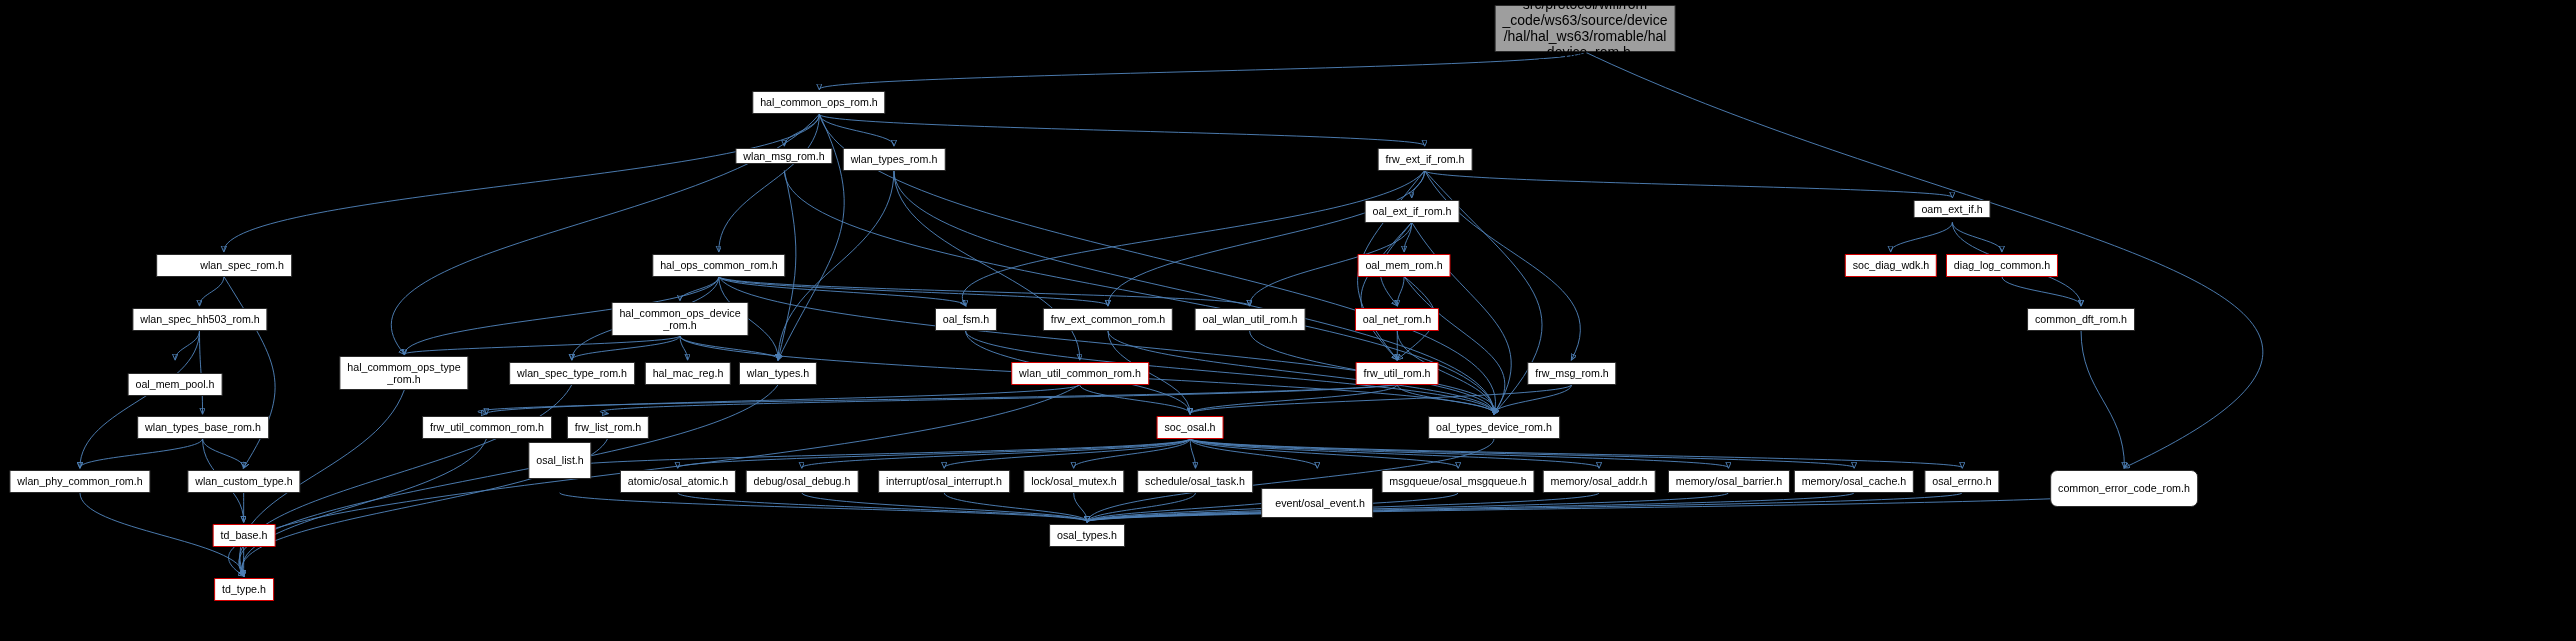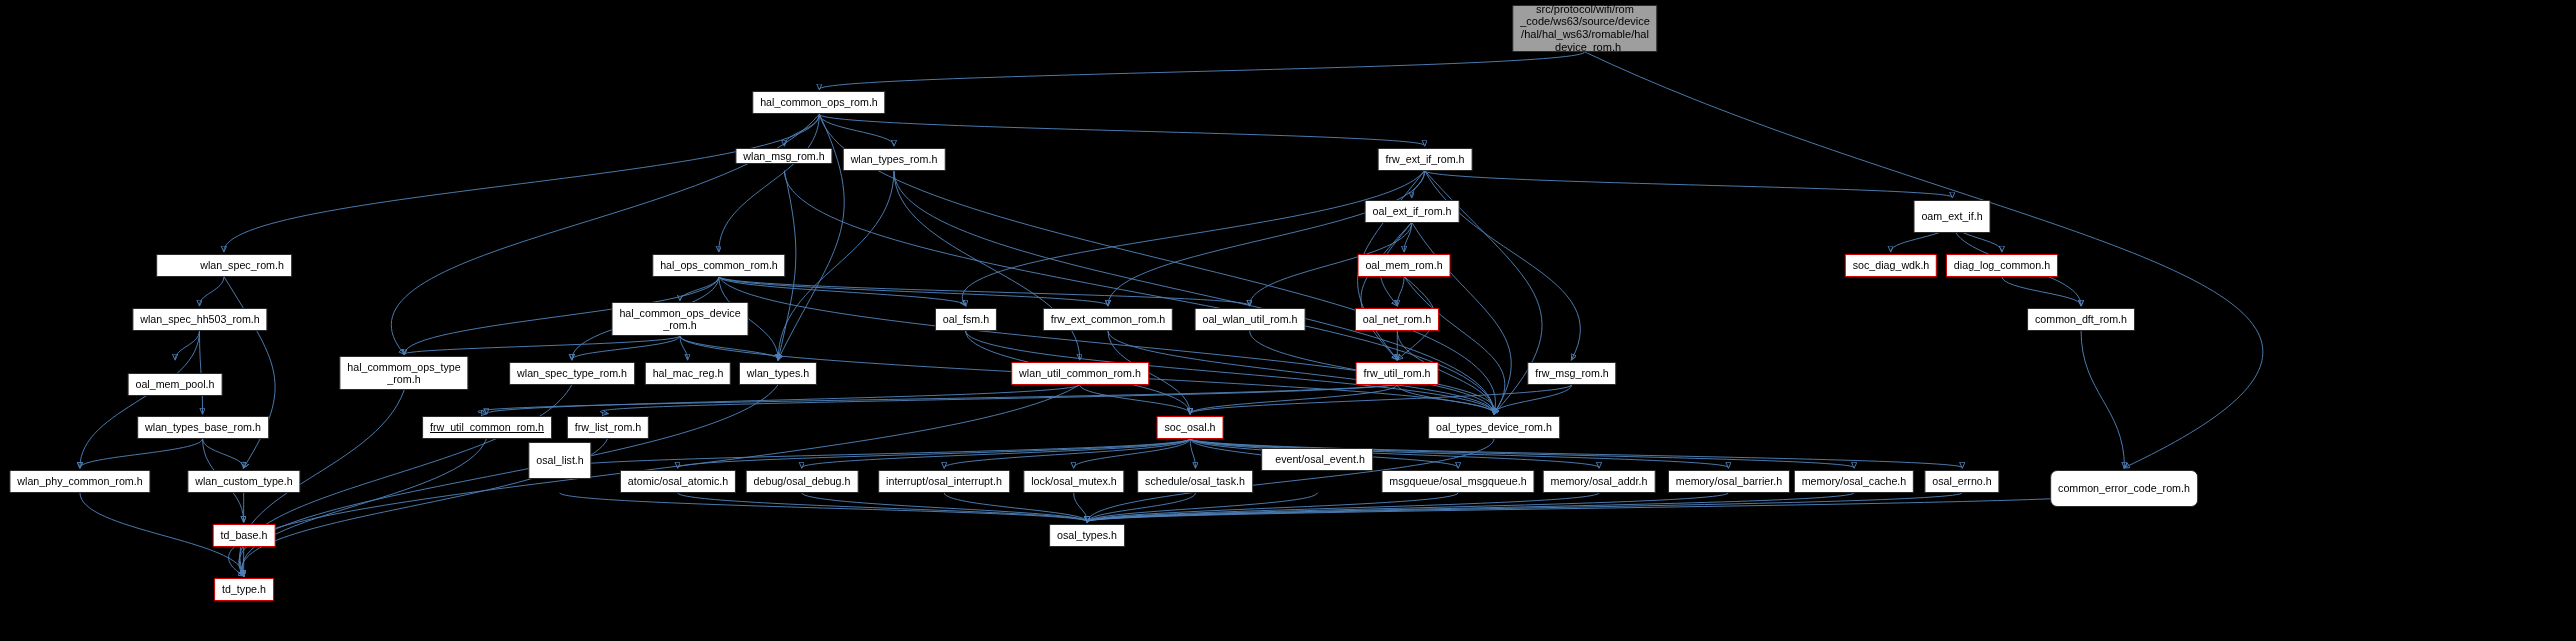--- a/index.html
+++ b/index.html
@@ -5,21 +5,21 @@
   html,body{margin:0;padding:0;background:#000;}
   .graph{position:relative;width:2576px;height:642px;background:#000;overflow:hidden;
          font-family:"Liberation Sans", sans-serif;}
   .edges{position:absolute;left:0;top:0;width:2576px;height:642px;}
   .edges path{fill:none;stroke:#4e7fb5;stroke-width:1.25px;}
   .node{position:absolute;transform:translateX(-50%);background:#ffffff;color:#000;
         border:0.8px solid #2a2a2a;box-sizing:border-box;padding:0 6.9px;height:23px;
         display:flex;align-items:center;justify-content:center;text-align:center;
         font-size:10.7px;line-height:1.15;white-space:pre-line;border-radius:0.8px;cursor:pointer;}
   .node.red{border:1.5px solid #d40000;}
-  .node.root{background:#9e9e9e;font-size:11px;cursor:default;}
+  .node.root{background:#9e9e9e;font-size:14px;cursor:default;}
 </style>
 </head>
 <body>
 
 <div class="graph">
   <svg class="edges" width="2576" height="642" viewBox="0 0 3383 843">
     <defs>
       <marker id="arrowhead" markerWidth="9" markerHeight="8" refX="7" refY="3.5" orient="auto" markerUnits="userSpaceOnUse">
         <path d="M0,0 L8,3.5 L0,7 z" fill="#4e7fb5"></path>
       </marker>
@@ -136,21 +136,21 @@
   <div>
       <div class="node root" style="left: 1585px; top: 4.6px; height: 47px;">src/protocol/wifi/rom
 _code/ws63/source/device
 /hal/hal_ws63/romable/hal
 _device_rom.h</div>
       <div class="node" style="left: 819px; top: 91px; height: 23px;">hal_common_ops_rom.h</div>
       <div class="node" style="left: 784px; top: 148px; height: 16px;">wlan_msg_rom.h</div>
       <div class="node" style="left: 894px; top: 148px; height: 23px;">wlan_types_rom.h</div>
       <div class="node" style="left: 1425px; top: 148px; height: 23px;">frw_ext_if_rom.h</div>
       <div class="node" style="left: 1412px; top: 200px; height: 23px;">oal_ext_if_rom.h</div>
-      <div class="node" style="left: 1952px; top: 200px; height: 33px;">oam_ext_if.h</div>
+      <div class="node" style="left: 1952px; top: 200px; height: 18px;">oam_ext_if.h</div>
       <div class="node" style="left: 224px; top: 254px; height: 23px; padding-left: 43px;">wlan_spec_rom.h</div>
       <div class="node" style="left: 719px; top: 254px; height: 23px;">hal_ops_common_rom.h</div>
       <div class="node red" style="left: 1404px; top: 254px; height: 23px;">oal_mem_rom.h</div>
       <div class="node red" style="left: 1891px; top: 254px; height: 23px;">soc_diag_wdk.h</div>
       <div class="node red" style="left: 2002px; top: 254px; height: 23px;">diag_log_common.h</div>
       <div class="node" style="left: 200px; top: 308px; height: 23px;">wlan_spec_hh503_rom.h</div>
       <div class="node" style="left: 680px; top: 302px; height: 34px;">hal_common_ops_device
 _rom.h</div>
       <div class="node" style="left: 966px; top: 308px; height: 23px;">oal_fsm.h</div>
       <div class="node" style="left: 1108px; top: 308px; height: 23px;">frw_ext_common_rom.h</div>
@@ -160,33 +160,33 @@
       <div class="node" style="left: 175px; top: 373px; height: 23px;">oal_mem_pool.h</div>
       <div class="node" style="left: 404px; top: 356px; height: 34px;">hal_commom_ops_type
 _rom.h</div>
       <div class="node" style="left: 572px; top: 362px; height: 23px;">wlan_spec_type_rom.h</div>
       <div class="node" style="left: 688px; top: 362px; height: 23px;">hal_mac_reg.h</div>
       <div class="node" style="left: 778px; top: 362px; height: 23px;">wlan_types.h</div>
       <div class="node red" style="left: 1080px; top: 362px; height: 23px;">wlan_util_common_rom.h</div>
       <div class="node red" style="left: 1397px; top: 362px; height: 23px;">frw_util_rom.h</div>
       <div class="node" style="left: 1572px; top: 362px; height: 23px; text-align: right;">frw_msg_rom.h</div>
       <div class="node" style="left: 203px; top: 416px; height: 23px;">wlan_types_base_rom.h</div>
-      <div class="node" style="left: 487px; top: 416px; height: 23px; text-decoration: underline;">frw_util_common_rom.h</div>
+      <div class="node" style="left: 487px; top: 416px; height: 23px;">frw_util_common_rom.h</div>
       <div class="node" style="left: 608px; top: 416px; height: 23px;">frw_list_rom.h</div>
       <div class="node red" style="left: 1190px; top: 416px; height: 23px;">soc_osal.h</div>
       <div class="node" style="left: 1494px; top: 416px; height: 23px;">oal_types_device_rom.h</div>
       <div class="node" style="left: 80px; top: 470px; height: 23px;">wlan_phy_common_rom.h</div>
       <div class="node" style="left: 244px; top: 470px; height: 23px;">wlan_custom_type.h</div>
       <div class="node" style="left: 560px; top: 442px; height: 37px;">osal_list.h</div>
       <div class="node" style="left: 678px; top: 470px; height: 23px;">atomic/osal_atomic.h</div>
       <div class="node" style="left: 802px; top: 470px; height: 23px;">debug/osal_debug.h</div>
       <div class="node" style="left: 944px; top: 470px; height: 23px;">interrupt/osal_interrupt.h</div>
       <div class="node" style="left: 1074px; top: 470px; height: 23px;">lock/osal_mutex.h</div>
       <div class="node" style="left: 1195px; top: 470px; height: 23px;">schedule/osal_task.h</div>
-      <div class="node" style="left: 1317px; top: 448px; height: 23px; padding-left: 13px;">event/osal_event.h</div>
+      <div class="node" style="left: 1317px; top: 488px; height: 30px; padding-left: 13px;">event/osal_event.h</div>
       <div class="node" style="left: 1458px; top: 470px; height: 23px;">msgqueue/osal_msgqueue.h</div>
       <div class="node" style="left: 1599px; top: 470px; height: 23px;">memory/osal_addr.h</div>
       <div class="node" style="left: 1729px; top: 470px; height: 23px;">memory/osal_barrier.h</div>
       <div class="node" style="left: 1854px; top: 470px; height: 23px;">memory/osal_cache.h</div>
       <div class="node" style="left: 1962px; top: 470px; height: 23px;">osal_errno.h</div>
       <div class="node" style="left: 2124px; top: 470px; height: 37px; border-radius: 7px;">common_error_code_rom.h</div>
       <div class="node red" style="left: 244px; top: 524px; height: 23px;">td_base.h</div>
       <div class="node" style="left: 1087px; top: 524px; height: 23px;">osal_types.h</div>
       <div class="node red" style="left: 244px; top: 578px; height: 23px;">td_type.h</div>
     </div>

